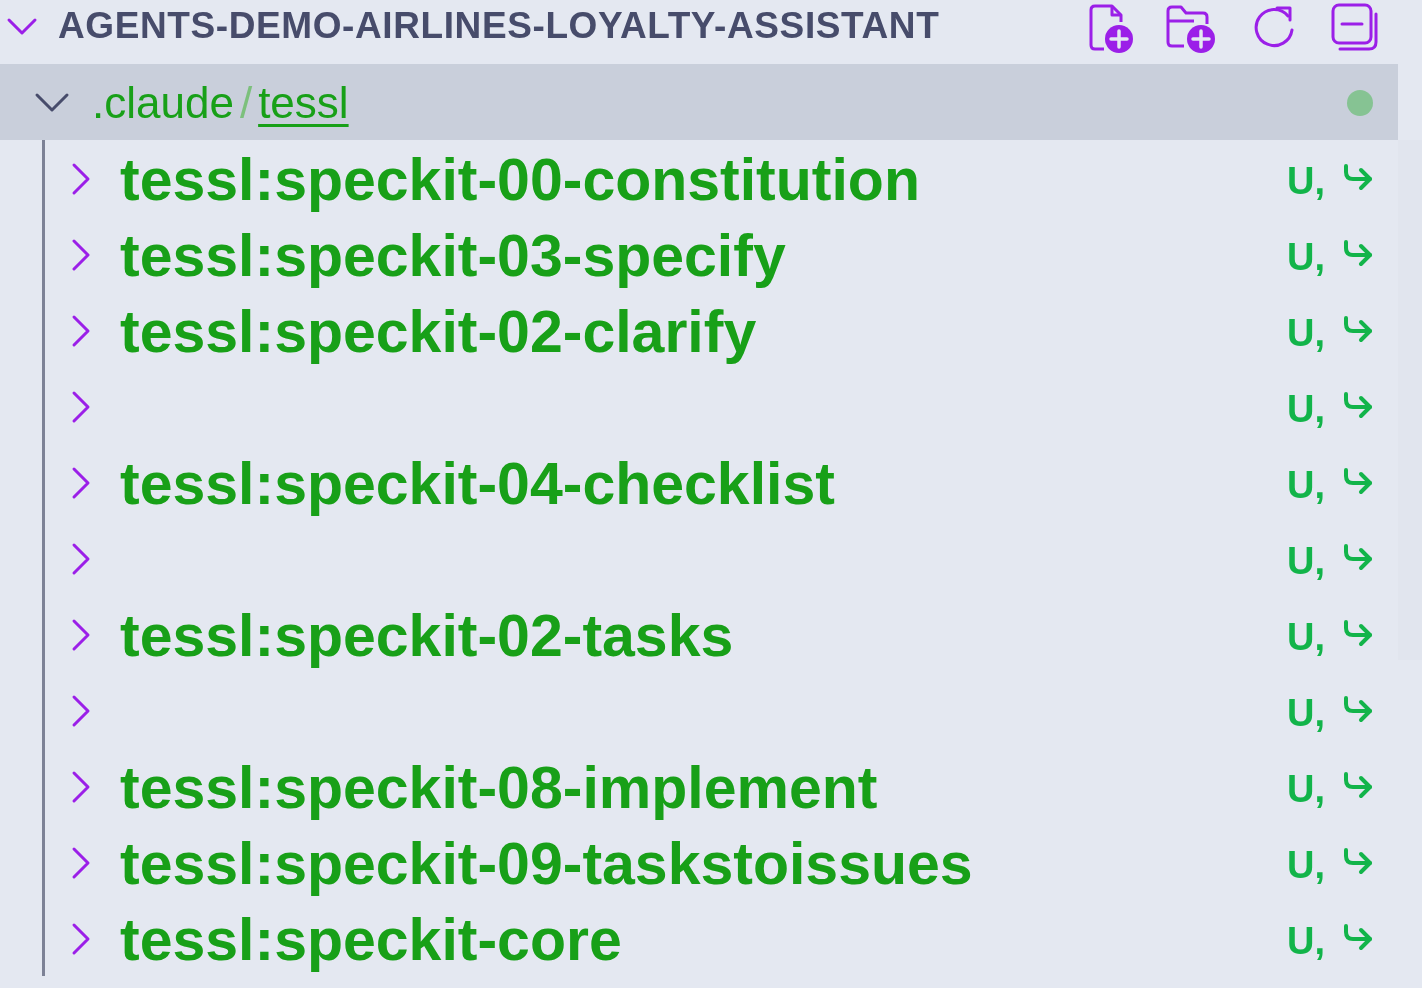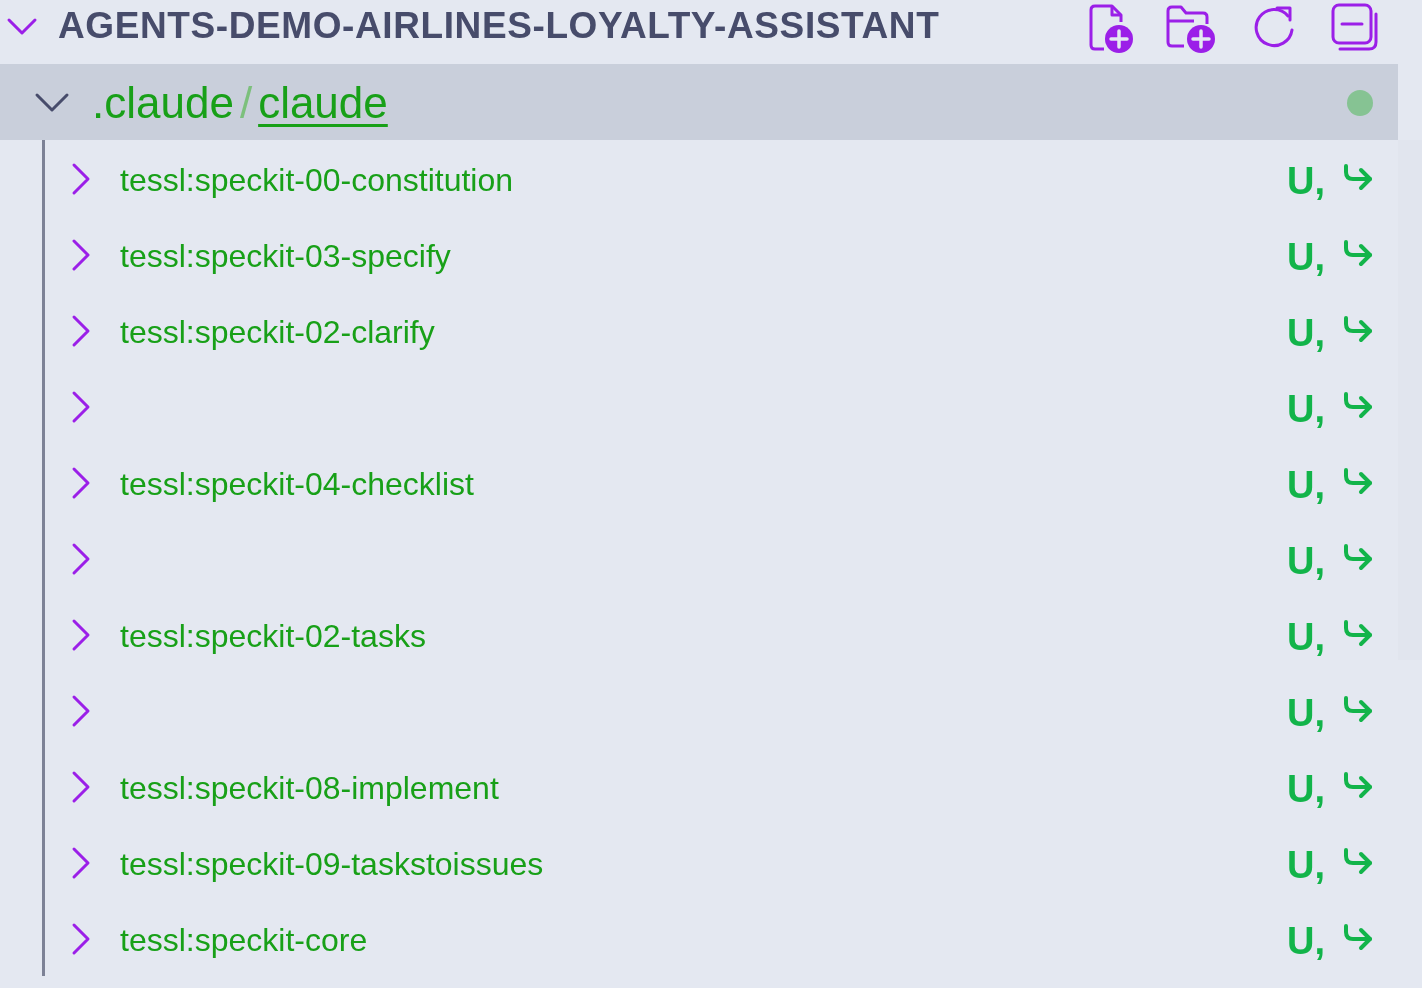--- a/index.html
+++ b/index.html
@@ -100,24 +100,25 @@
     cursor: pointer;
   }
   .row-chevron {
     position: absolute;
     left: 66px; top: 18px;
     width: 30px; height: 38px;
   }
   .row-label {
     position: absolute;
     left: 120px; top: 12px;
-    font-size: 32px;
+    font-size: 59px;
     line-height: 52px;
     color: #18a018;
     white-space: nowrap;
+    font-weight: bold;
   }
   .row-status {
     position: absolute;
     left: 1287px; top: 16px;
     font-size: 38px;
     font-weight: bold;
     line-height: 46px;
     color: #12b44a;
     white-space: nowrap;
   }
@@ -172,21 +173,21 @@
       <path d="M48,12 V40 Q48,47 41,47 H12" fill="none" stroke="#9b1fe8" stroke-width="3" stroke-linecap="round"></path>
       <line x1="14" y1="22" x2="34" y2="22" stroke="#9b1fe8" stroke-width="3" stroke-linecap="round"></line>
     </svg>
   </div>
 
   <div class="folder-row">
     <svg class="folder-chevron" viewBox="0 0 40 40">
       <polyline points="5,13 20,28 35,13" fill="none" stroke="#474c6b" stroke-width="3" stroke-linecap="round" stroke-linejoin="round"></polyline>
     </svg>
     <div class="folder-path">
-      <span>.claude</span><span class="sep">/</span><span class="leaf">claude</span>
+      <span>.claude</span><span class="sep">/</span><span class="leaf">tessl</span>
     </div>
     <div class="modified-dot"></div>
   </div>
 
   <div class="guide-line"></div>
 
   <div class="tree-list">
     <div class="tree-row">
       <svg class="row-chevron" viewBox="0 0 30 38">
           <polyline points="8,5 22,19 8,33" fill="none" stroke="#9b1fe8" stroke-width="3" stroke-linecap="round" stroke-linejoin="round"></polyline>

